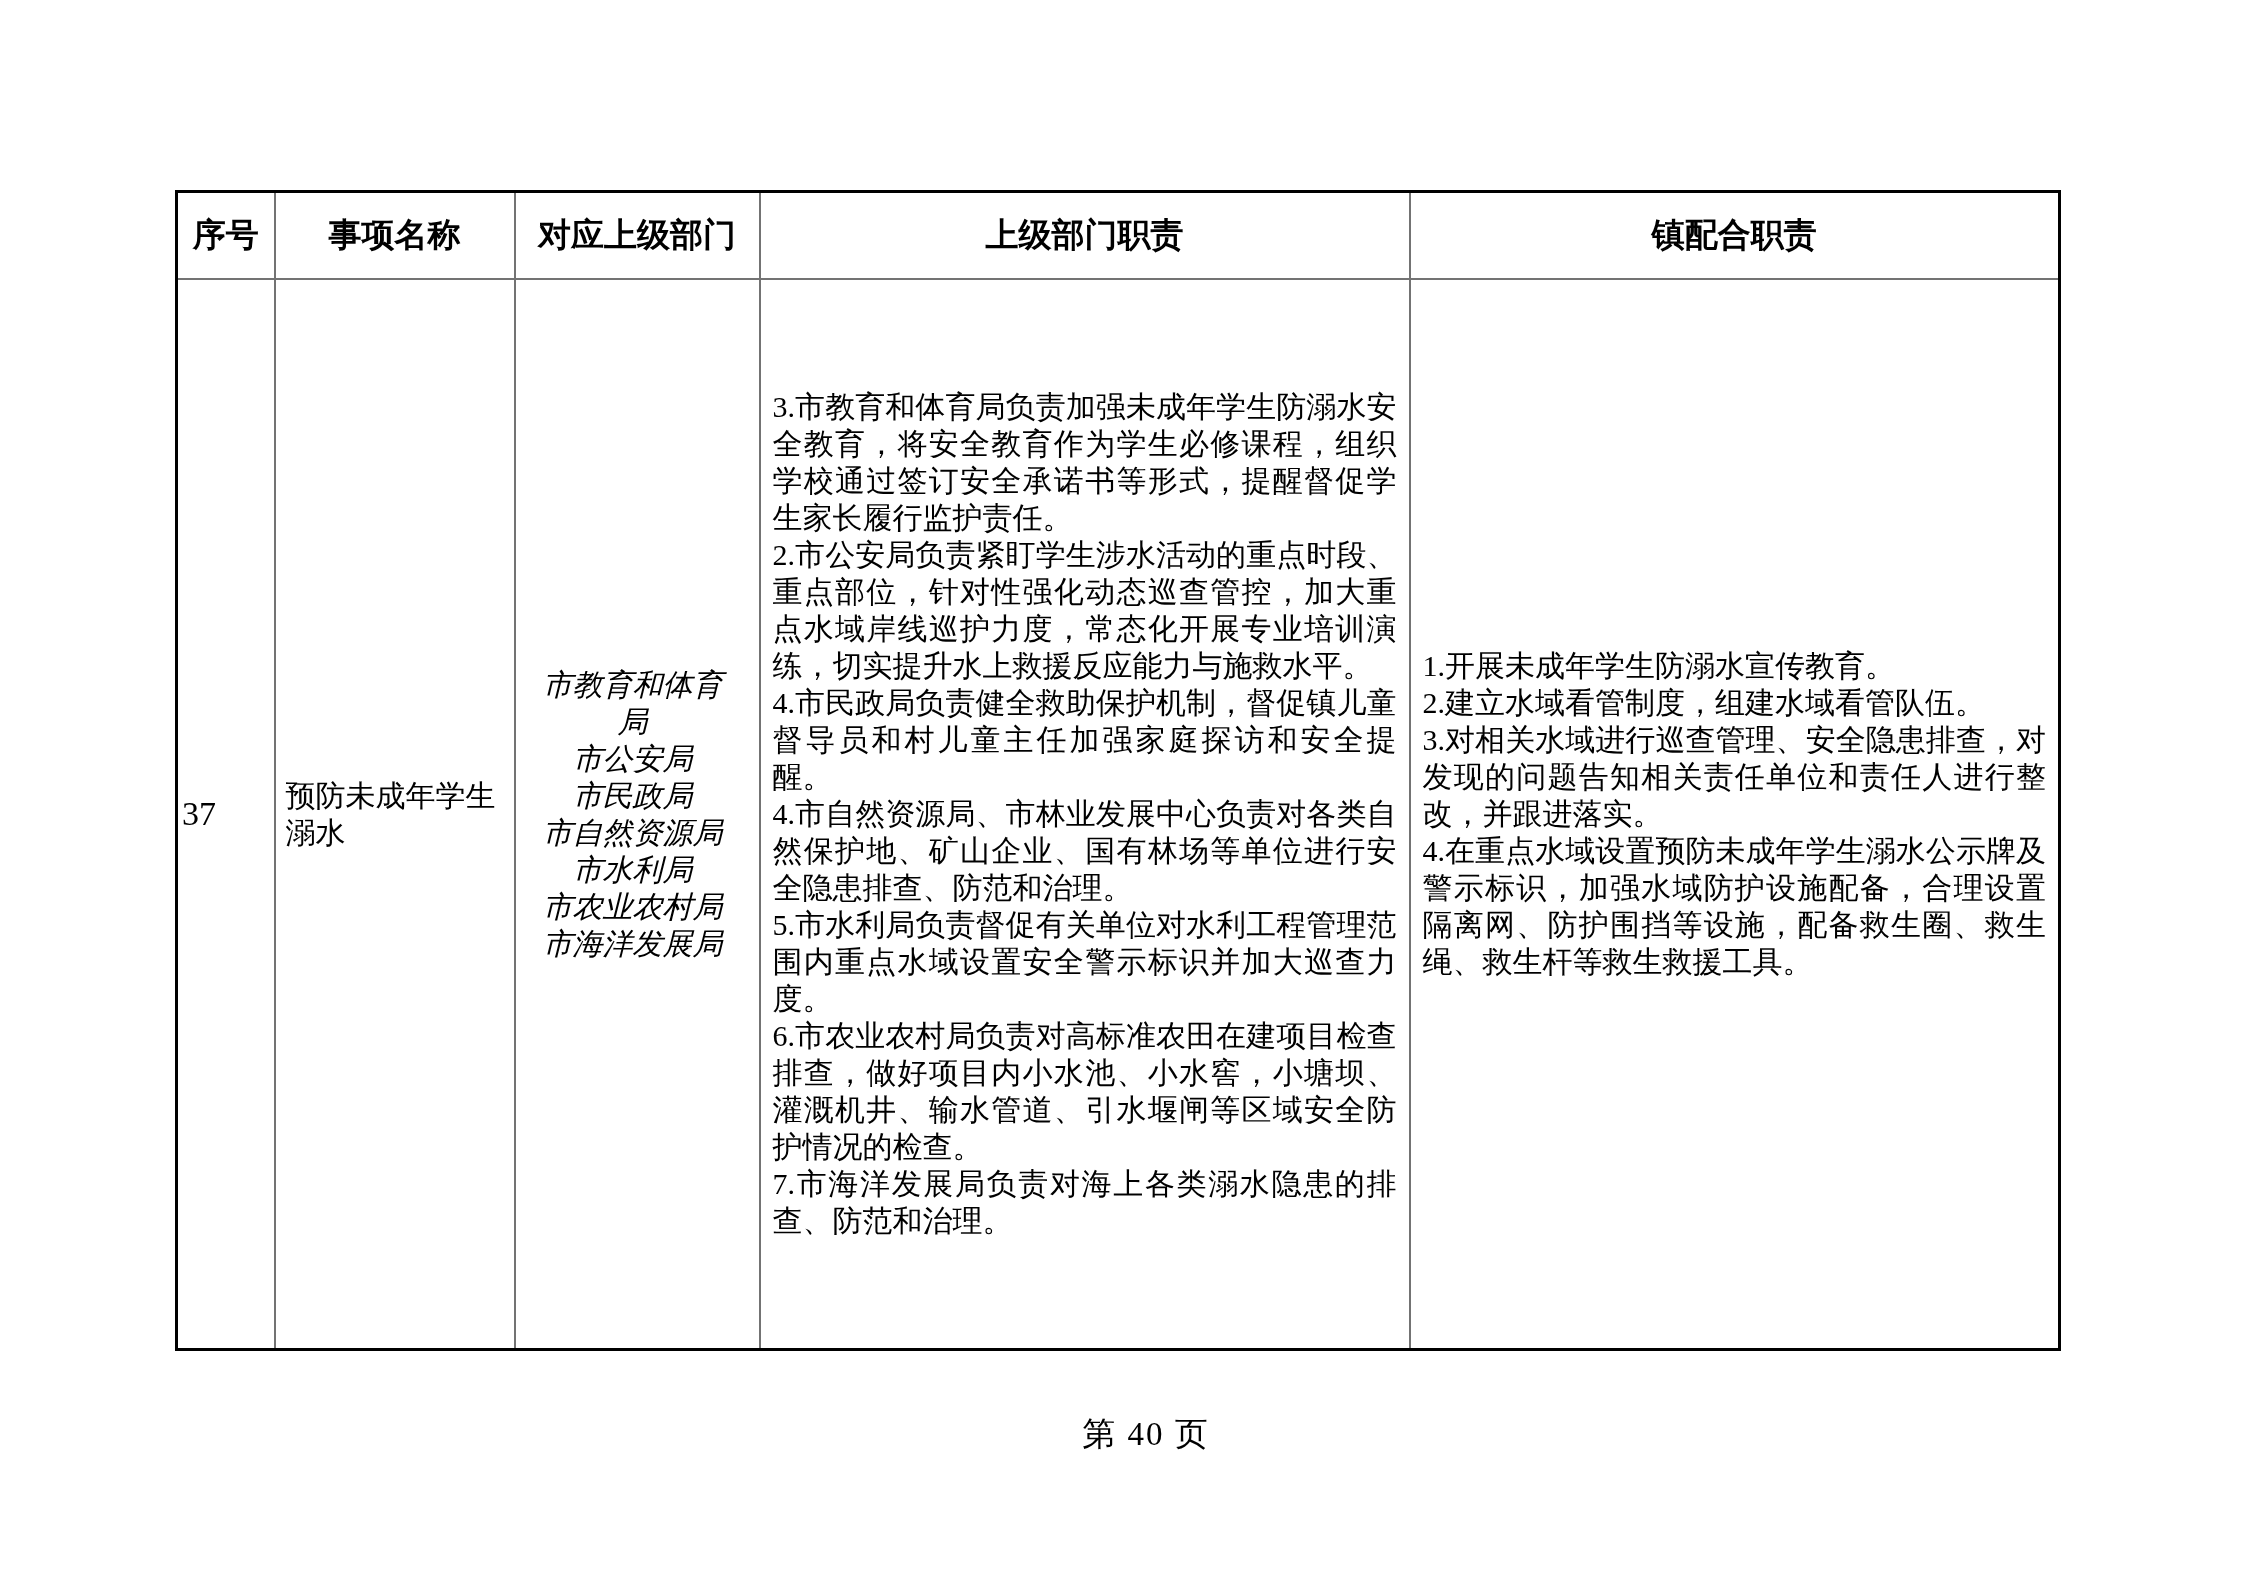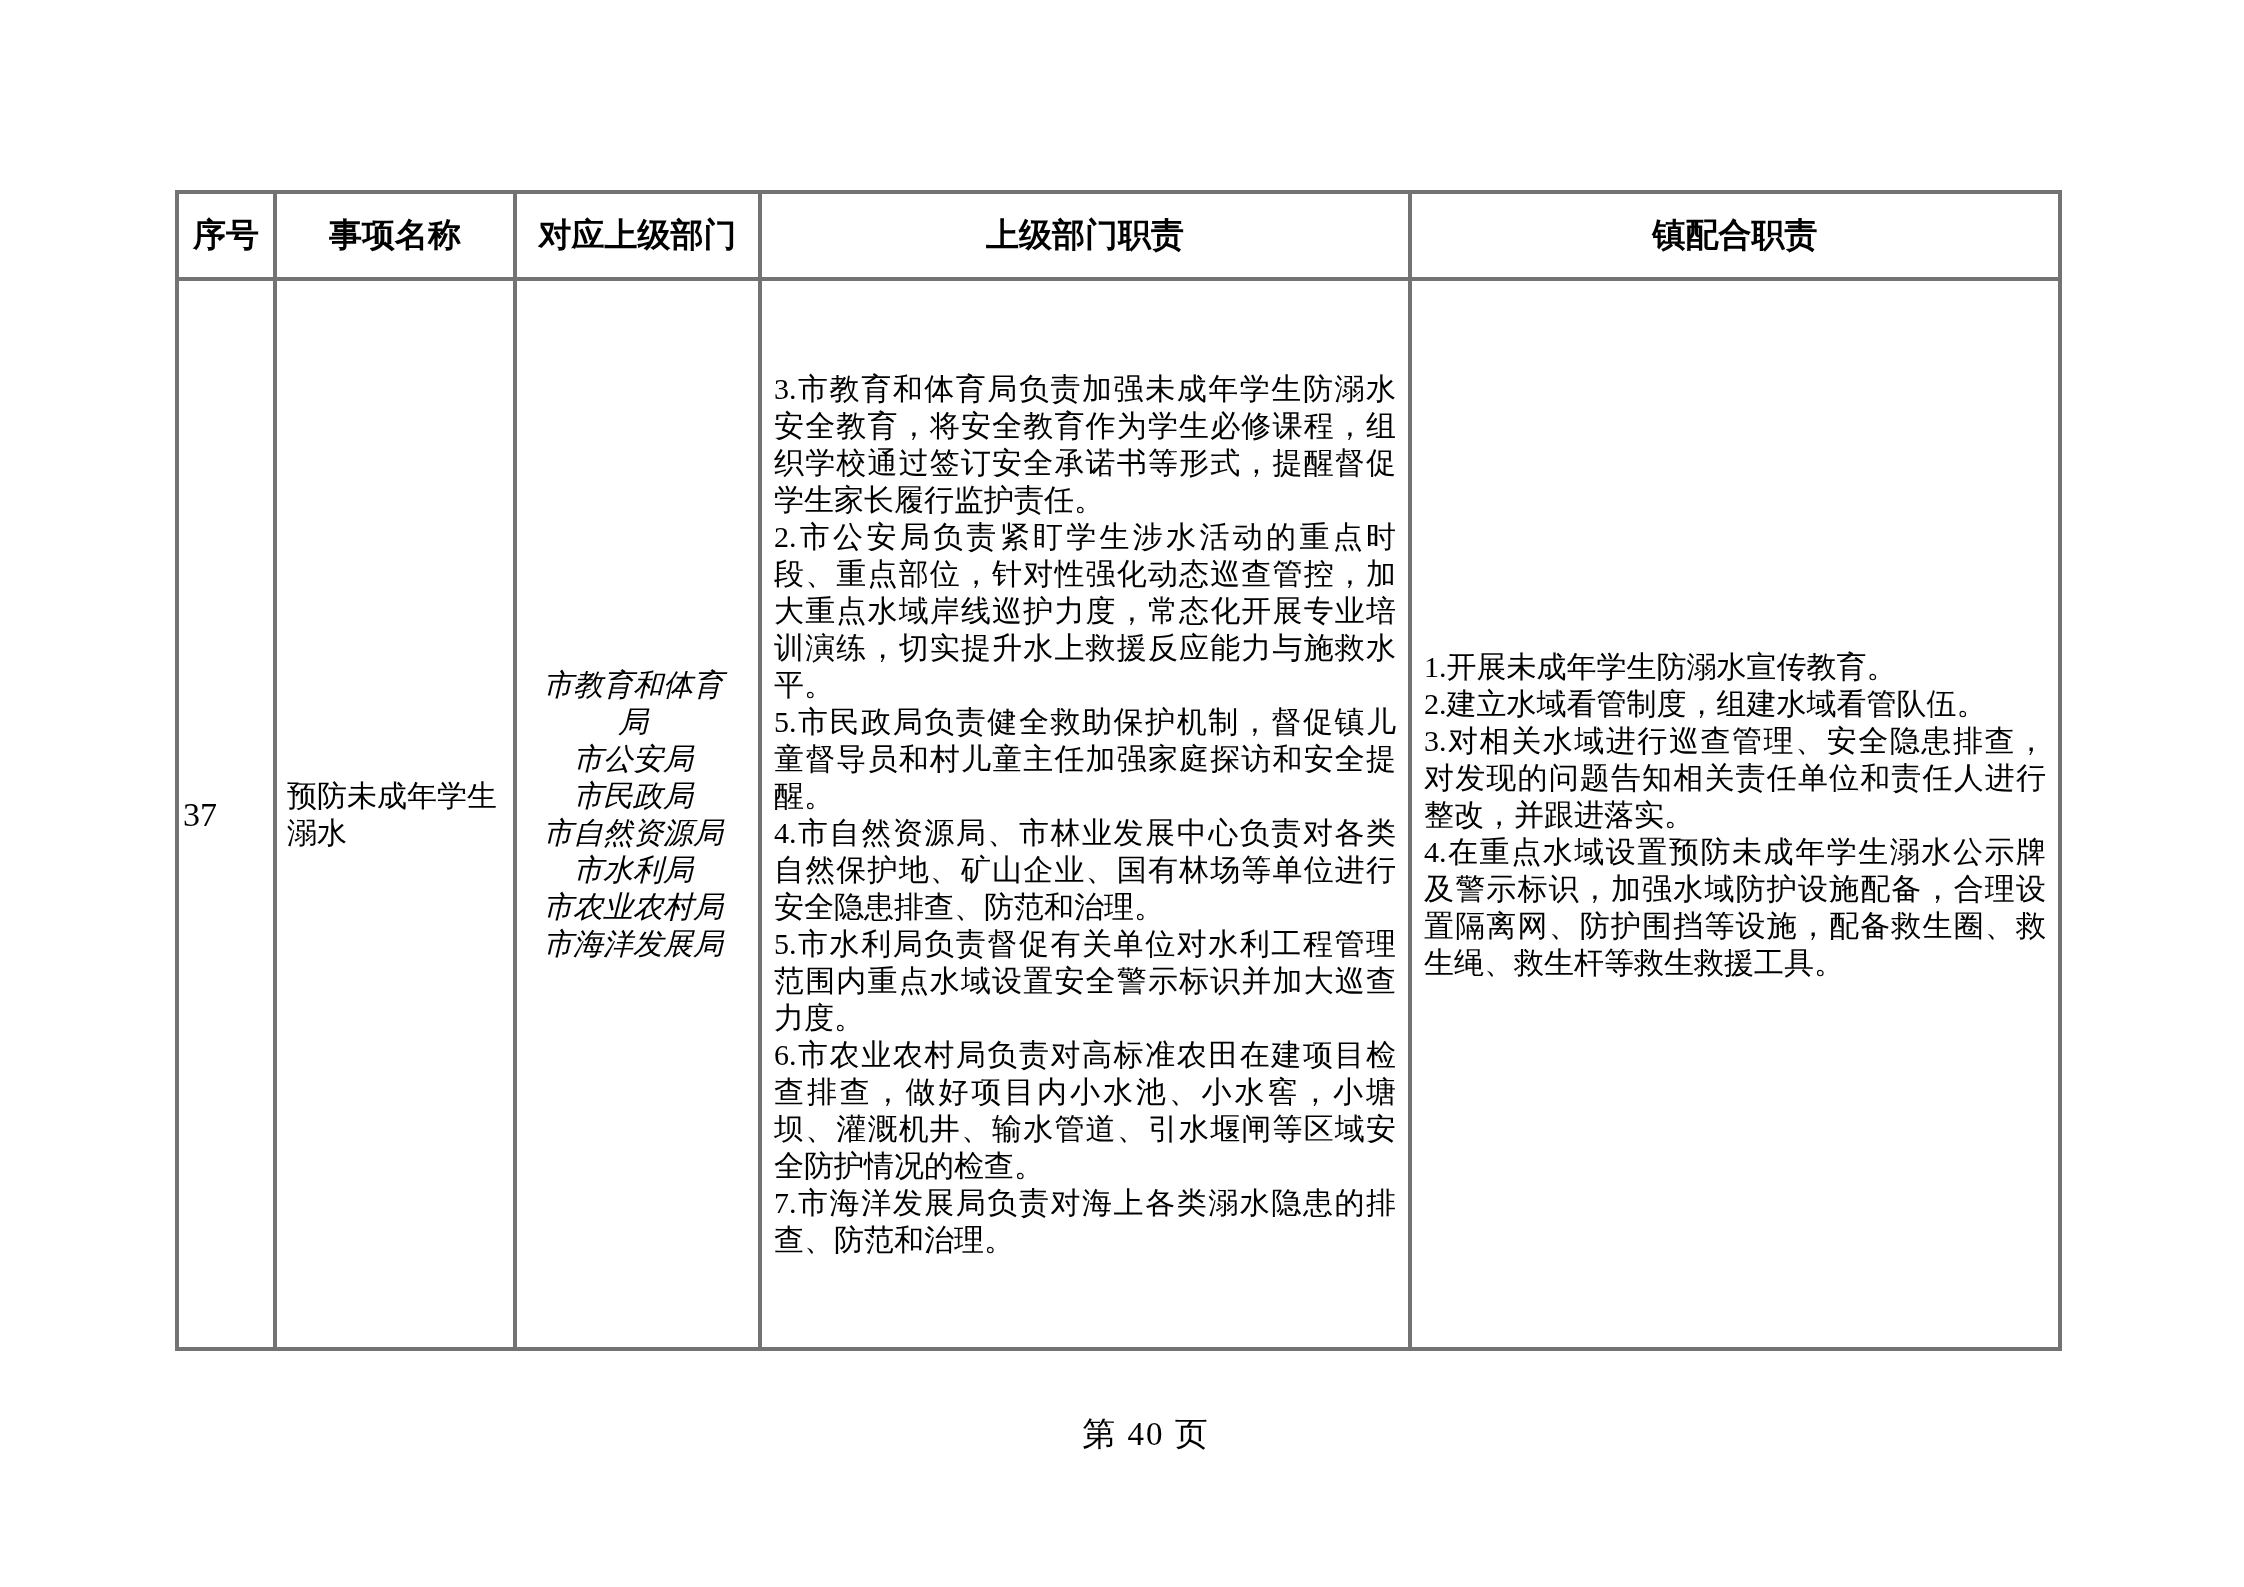--- a/index.html
+++ b/index.html
@@ -24,21 +24,21 @@
     left: 175px;
     top: 190px;
     width: 1883px;
     height: 1161px;
     border-collapse: collapse;
     table-layout: fixed;
     border: 3px solid #000000;
   }
   .resp-table th,
   .resp-table td {
-    border: 4px solid #737373;
+    border: 2px solid #737373;
     overflow: hidden;
     margin-left: 36px;
   }
   .resp-table thead tr {
     height: 87px;
   }
   .resp-table th {
     font-family: "Liberation Sans", sans-serif;
     font-weight: bold;
     font-size: 33px;
@@ -120,21 +120,21 @@
           <div class="dept-item">市公安局</div>
           <div class="dept-item">市民政局</div>
           <div class="dept-item">市自然资源局</div>
           <div class="dept-item">市水利局</div>
           <div class="dept-item">市农业农村局</div>
           <div class="dept-item">市海洋发展局</div>
         </td>
         <td class="c-duties">
           <div class="duty-item">3.市教育和体育局负责加强未成年学生防溺水安全教育，将安全教育作为学生必修课程，组织学校通过签订安全承诺书等形式，提醒督促学生家长履行监护责任。</div>
           <div class="duty-item">2.市公安局负责紧盯学生涉水活动的重点时段、重点部位，针对性强化动态巡查管控，加大重点水域岸线巡护力度，常态化开展专业培训演练，切实提升水上救援反应能力与施救水平。</div>
-          <div class="duty-item">5.市民政局负责健全救助保护机制，督促镇儿童督导员和村儿童主任加强家庭探访和安全提醒。</div>
+          <div class="duty-item">4.市民政局负责健全救助保护机制，督促镇儿童督导员和村儿童主任加强家庭探访和安全提醒。</div>
           <div class="duty-item">4.市自然资源局、市林业发展中心负责对各类自然保护地、矿山企业、国有林场等单位进行安全隐患排查、防范和治理。</div>
           <div class="duty-item">5.市水利局负责督促有关单位对水利工程管理范围内重点水域设置安全警示标识并加大巡查力度。</div>
           <div class="duty-item">6.市农业农村局负责对高标准农田在建项目检查排查，做好项目内小水池、小水窖，小塘坝、灌溉机井、输水管道、引水堰闸等区域安全防护情况的检查。</div>
           <div class="duty-item">7.市海洋发展局负责对海上各类溺水隐患的排查、防范和治理。</div>
         </td>
         <td class="c-duties">
           <div class="duty-item">1.开展未成年学生防溺水宣传教育。</div>
           <div class="duty-item">2.建立水域看管制度，组建水域看管队伍。</div>
           <div class="duty-item">3.对相关水域进行巡查管理、安全隐患排查，对发现的问题告知相关责任单位和责任人进行整改，并跟进落实。</div>
           <div class="duty-item">4.在重点水域设置预防未成年学生溺水公示牌及警示标识，加强水域防护设施配备，合理设置隔离网、防护围挡等设施，配备救生圈、救生绳、救生杆等救生救援工具。</div>

